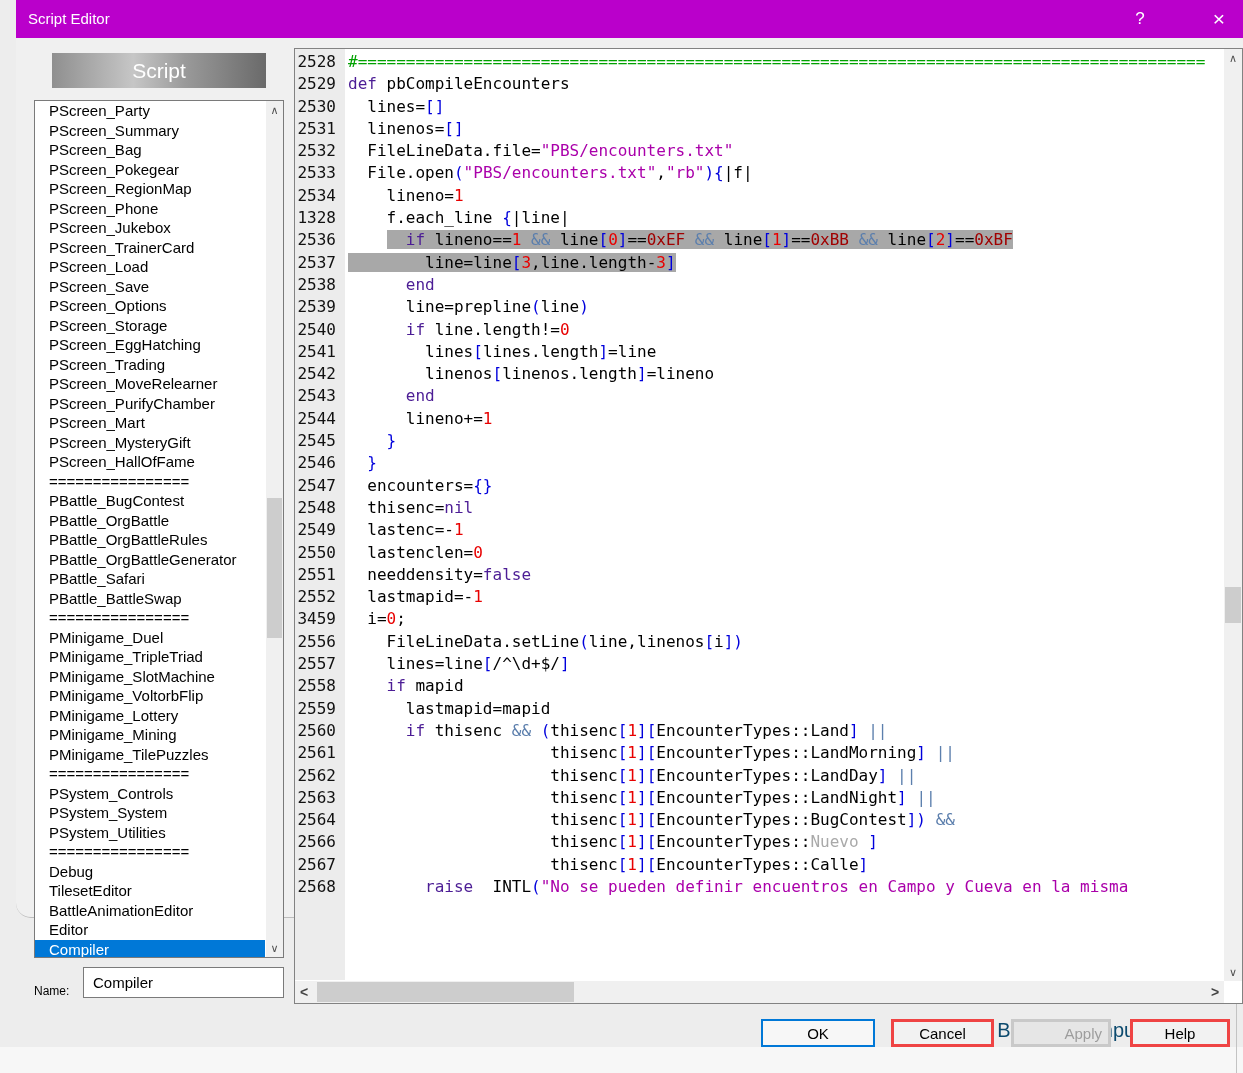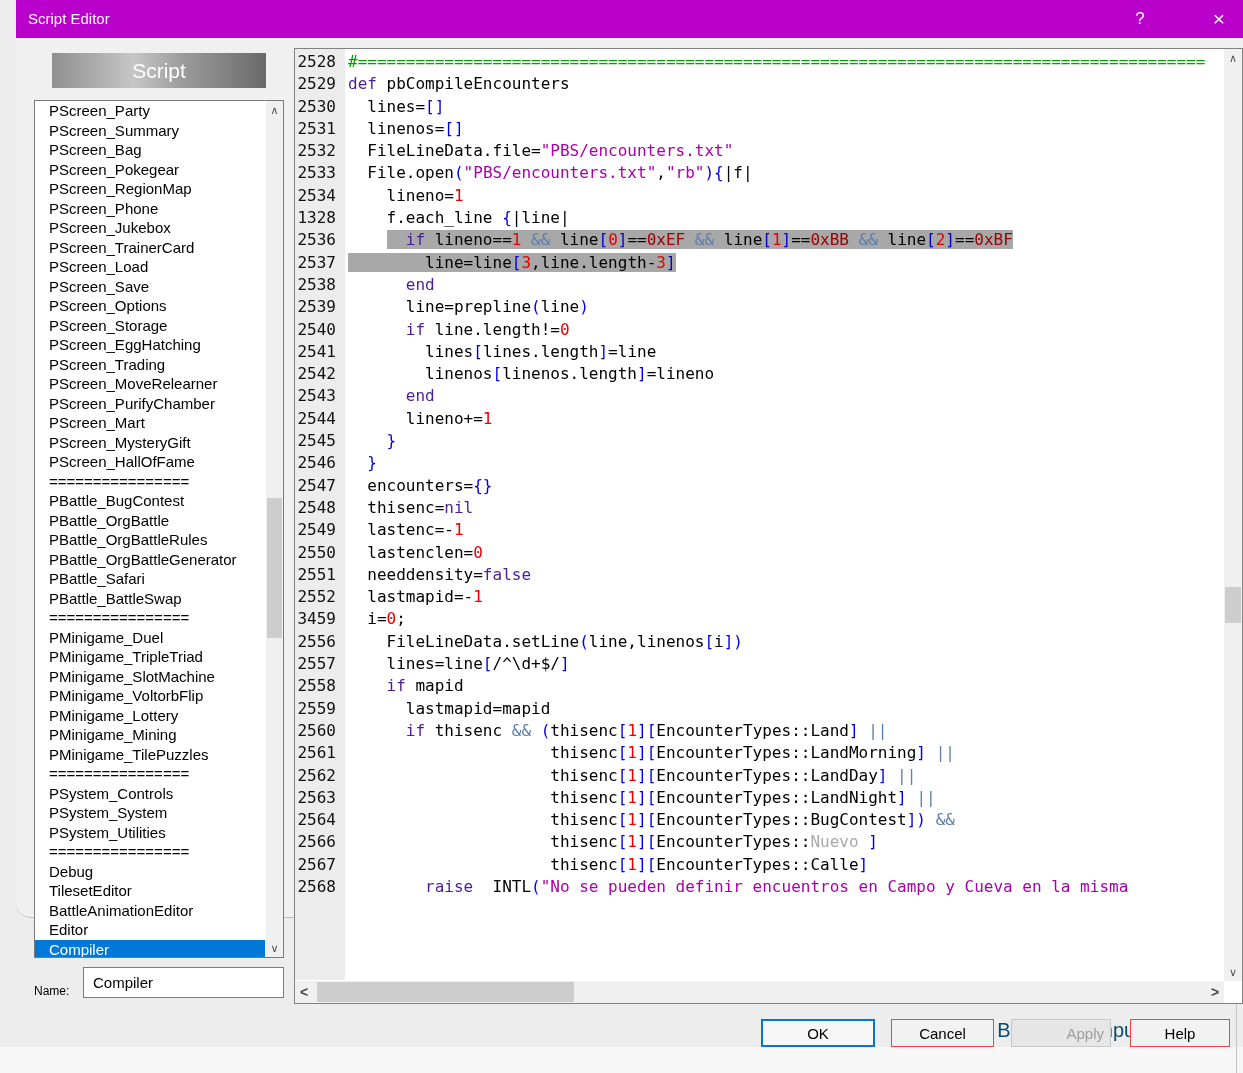--- a/index.html
+++ b/index.html
@@ -61,21 +61,21 @@
   .code-vsb{position:absolute;top:0;right:0;width:18px;height:932px;background:#f0f0f0;}
   .code-vsb .sb-btn{width:18px;}
   .code-hsb{position:absolute;left:0;bottom:0;height:22px;width:929px;background:#f0f0f0;}
   .hsb-btn{position:absolute;top:0;width:18px;height:22px;color:#444;font-size:14px;font-weight:bold;
     text-align:center;line-height:22px;}
   .hsb-btn.left{left:0;} .hsb-btn.right{right:0;}
   .hsb-thumb{position:absolute;top:1px;height:20px;background:#cdcdcd;}
 
   
   .btn{position:absolute;top:1019px;height:28px;font-family:"Liberation Sans",sans-serif;
-    font-size:15px;color:#000;background:#f2f2f2;border:1px solid #ef4444;box-sizing:border-box;}
+    font-size:15px;color:#000;background:#f2f2f2;border:3px solid #ef4444;box-sizing:border-box;}
   .btn-ok{left:745px;width:114px;border:2px solid #0078d7;background:#f7f7f7;}
   .btn-cancel{left:875px;width:103px;}
   .btn-apply{left:995px;width:100px;color:#9d9d9d;background:#e6e6e6;border-color:#c9c9c9;text-align:right;}
   .btn-help{left:1114px;width:100px;}
 </style>
 </head>
 <body>
 
 <div class="bg-strip"></div>
 <div class="bg-caption">079: UAH Biología campus externo</div>

